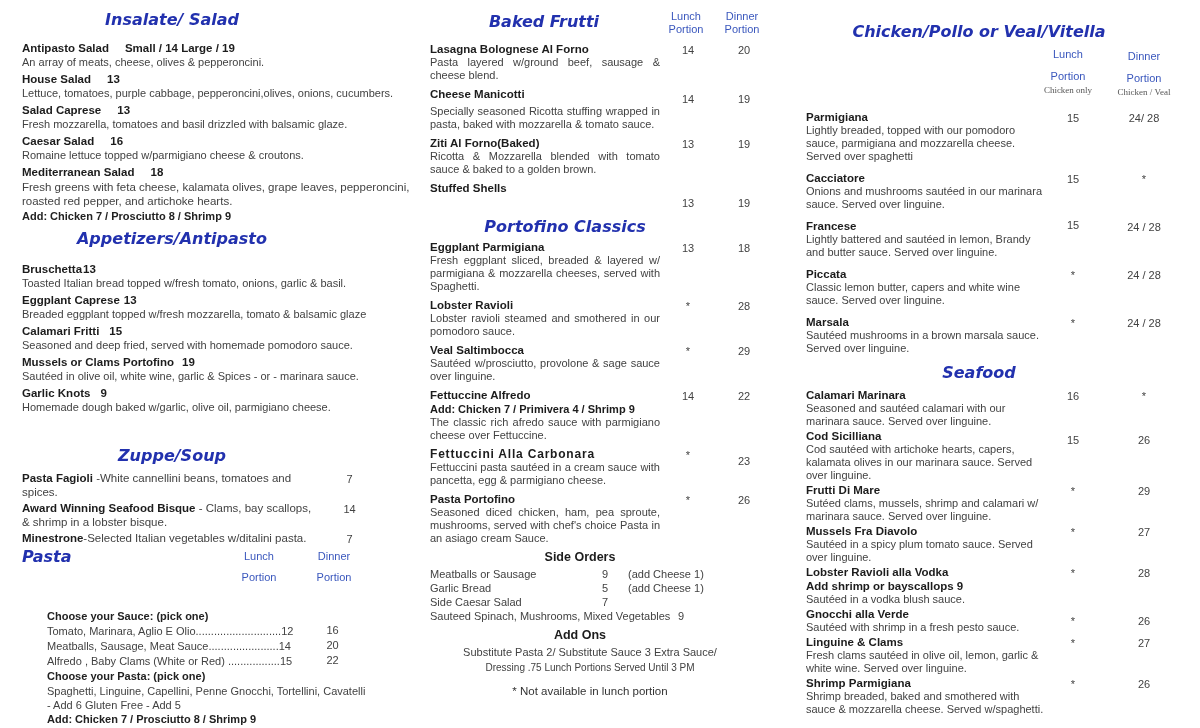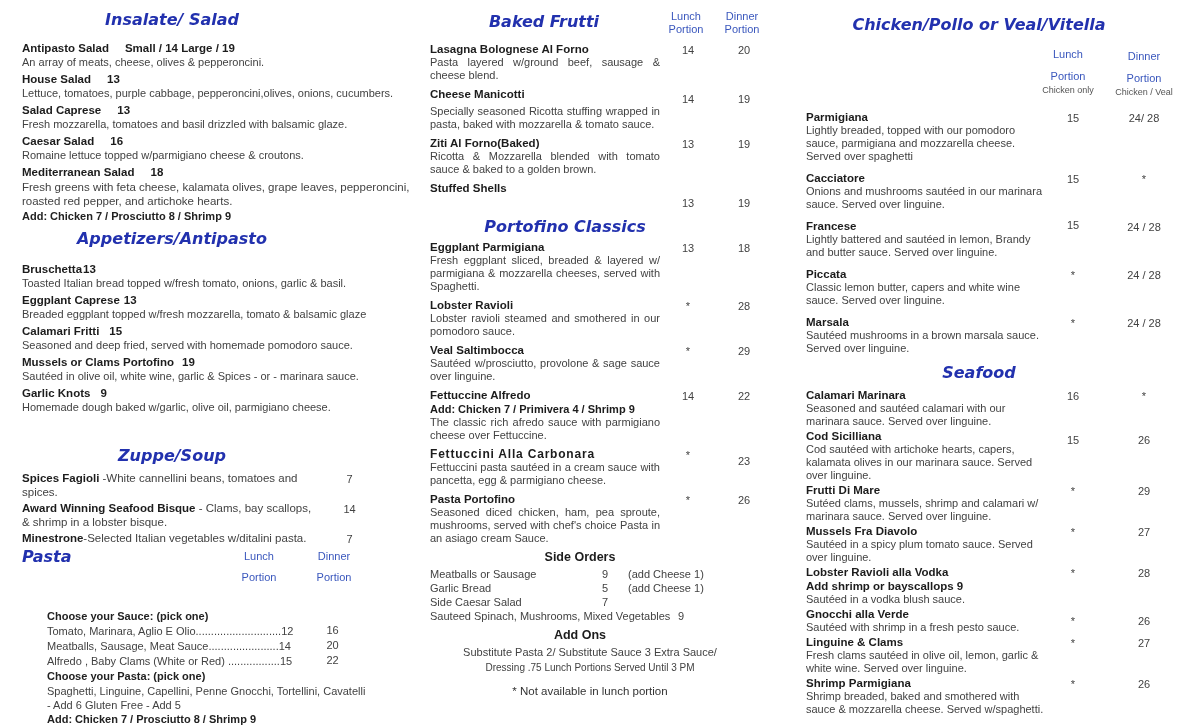--- a/index.html
+++ b/index.html
@@ -60,26 +60,26 @@
   .side-name{width:172px;}
   .side-price{width:26px;}
   .side-row.wide .side-name{width:248px;}
   .side-row.wide .side-price{width:30px;text-align:left;}
   .addons-title{margin:5px 0 2px;}
   .addons-line{width:320px;text-align:center;font-size:11px;color:#424242;line-height:16px;}
   .addons-line2{font-size:10px;}
   .footnote{width:320px;text-align:center;font-size:11.5px;color:#333;margin-top:9px;}
   
   .right-head{position:relative;height:100px;}
-  .right-title{position:absolute;left:0;top:5px;width:346px;text-align:center;}
+  .right-title{position:absolute;left:0;top:12px;width:346px;text-align:center;}
   .rh-stack{position:absolute;text-align:center;color:#3a57bd;font-size:11px;line-height:13px;}
   .rh-lunch{left:232px;top:38px;width:60px;}
   .rh-dinner{left:296px;top:40px;width:84px;}
   .rh-portion{margin-top:9px;}
-  .rh-sub{font-size:9px;color:#555;margin-top:2px;line-height:10px;}
+  .rh-sub{font-size:9px;color:#555;margin-top:2px;line-height:10px;font-family:Liberation Serif, serif;}
   .ritem{display:flex;margin-bottom:8px;}
   .ritem.tight{margin-bottom:1px;}
   .rtext{width:238px;}
   .rname{font-weight:bold;font-size:11.5px;color:#1c1c1c;line-height:14px;}
   .rsub{font-weight:bold;font-size:11.5px;color:#1c1c1c;line-height:14px;}
   .rdesc{font-size:11px;color:#424242;line-height:13px;}
   .rlunch{width:58px;text-align:center;font-size:11px;color:#424242;padding-top:2px;flex-shrink:0;}
   .rdinner{width:84px;text-align:center;font-size:11px;color:#424242;padding-top:2px;flex-shrink:0;}
   .seafood-title{width:346px;text-align:center;margin:2px 0 6px;}
 </style>
@@ -138,21 +138,21 @@
       <div class="item">
         <div class="nline"><span class="item-name">Garlic Knots</span><span class="item-price" style="margin-left:10px">9</span></div>
         <div class="item-desc">Homemade dough baked w/garlic, olive oil, parmigiano cheese.</div>
       </div>
     </div>
 
     <div>
       <div class="sec-title soups-title">Zuppe/Soup</div>
 
       <div class="soup-row">
-        <div class="soup-text"><span class="soup-name">Spices Fagioli</span><span class="soup-desc"> -White cannellini beans, tomatoes and spices.</span></div>
+        <div class="soup-text"><span class="soup-name">Pasta Fagioli</span><span class="soup-desc"> -White cannellini beans, tomatoes and spices.</span></div>
         <div class="soup-price">7</div>
       </div>
       <div class="soup-row">
         <div class="soup-text"><span class="soup-name">Award Winning Seafood Bisque</span><span class="soup-desc"> - Clams, bay scallops, &amp; shrimp in a lobster bisque.</span></div>
         <div class="soup-price">14</div>
       </div>
       <div class="soup-row">
         <div class="soup-text"><span class="soup-name">Minestrone</span><span class="soup-desc">-Selected Italian vegetables w/ditalini pasta.</span></div>
         <div class="soup-price">7</div>
       </div>

